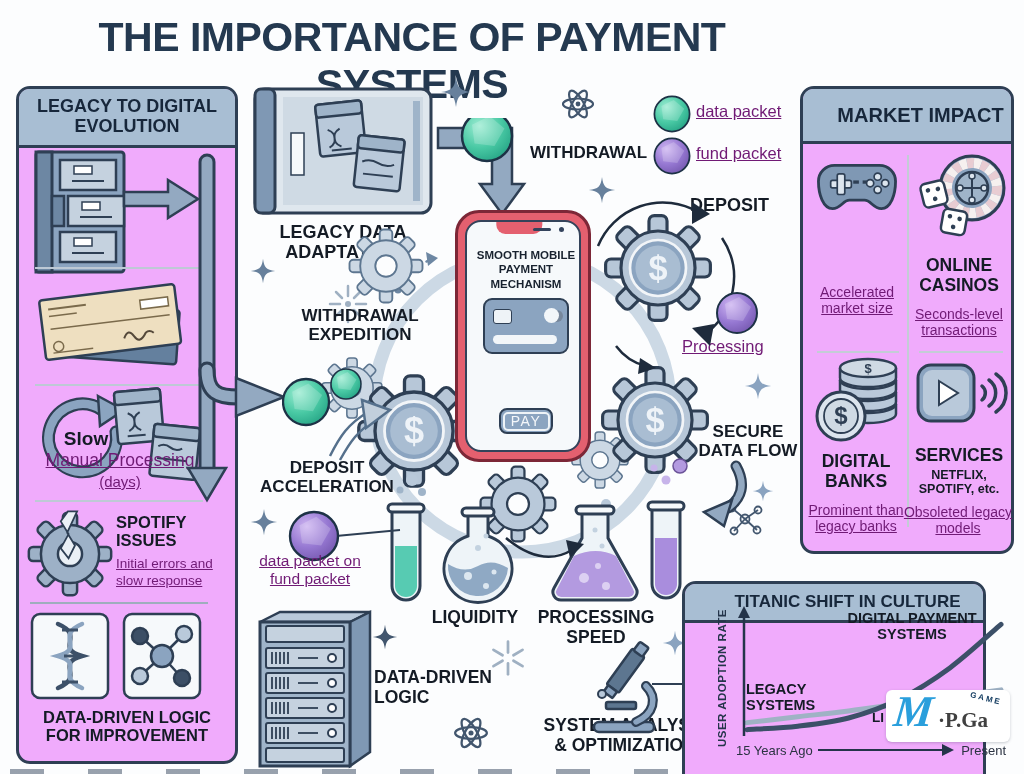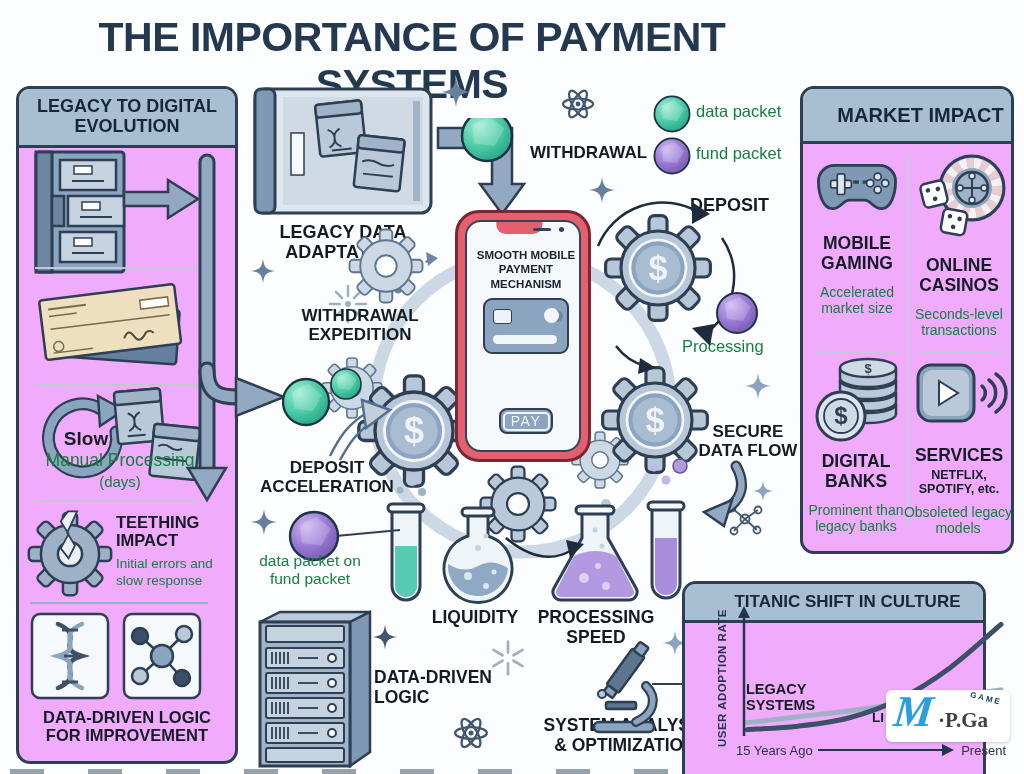--- a/index.html
+++ b/index.html
@@ -4,21 +4,21 @@
 <style>
   html,body{margin:0;padding:0;background:#e8e8e8;}
   #canvas{position:relative;width:1024px;height:774px;background:#fcfdfe;overflow:hidden;
           font-family:"Liberation Sans",sans-serif;color:#1a222e;}
   .abs{position:absolute;}
   .panel{position:absolute;background:#f0abfc;border:3px solid #2e3f54;border-radius:14px;box-sizing:border-box;}
   .panel-header{background:#a8bed3;border-bottom:3px solid #2e3f54;border-radius:10px 10px 0 0;
                 display:flex;align-items:center;justify-content:center;text-align:center;
                 font-weight:bold;color:#17273b;padding-left:27px;}
   .lbl{position:absolute;font-weight:bold;color:#141b25;text-align:center;line-height:1.12;}
-  .lbl-reg{position:absolute;font-weight:normal;color:#15803d;text-align:center;line-height:1.15;}
+  .lbl-reg{position:absolute;font-weight:normal;color:#701a75;text-align:center;line-height:1.15;text-decoration:underline;}
   .divider{position:absolute;height:2px;background:#bdc9d5;}
   #title{position:absolute;left:0;top:14px;width:824px;text-align:center;
          font-size:41px;font-weight:bold;letter-spacing:-0.5px;color:#243950;}
   svg{display:block;}
   svg text{font-family:"Liberation Sans",sans-serif;}
   
   #phone{position:absolute;left:455px;top:210px;width:136px;height:252px;background:#e4606f;
          border:3px solid #7c2737;border-radius:24px;box-sizing:border-box;z-index:6;}
   #phone-screen{position:absolute;left:7px;top:7px;right:7px;bottom:7px;background:#f6f9fb;
                 border:2px solid #33435a;border-radius:16px;overflow:hidden;}
@@ -177,21 +177,21 @@
   <div class="lbl-reg" style="left:28px;top:450px;width:184px;font-size:17.5px;">Manual Processing</div>
 
   <div class="divider" style="left:35px;top:500px;width:168px;"></div>
 
   
   <svg class="abs" style="left:26px;top:510px;" width="88" height="88" viewBox="-62 -62 124 124">
     <use href="#gear8" fill="#9db1c7" stroke="#2e3f54" stroke-width="3.5"></use>
     <circle r="17" fill="#eaf0f6" stroke="#2e3f54" stroke-width="3.5"></circle>
     <polygon points="-3,-60 10,-60 -4,-30 7,-12 -2,6 -13,-8 -2,-28 -13,-46" fill="#eaf0f6" stroke="#2e3f54" stroke-width="2.5"></polygon>
   </svg>
-  <div class="lbl" style="left:116px;top:513px;width:104px;font-size:16.5px;text-align:left;">TEETHING IMPACT</div>
+  <div class="lbl" style="left:116px;top:513px;width:104px;font-size:16.5px;text-align:left;">SPOTIFY ISSUES</div>
   <div class="lbl-reg" style="left:116px;top:556px;width:104px;font-size:13.5px;text-align:left;line-height:1.25;">Initial errors and slow response</div>
 
   <div class="divider" style="left:30px;top:602px;width:178px;background:#9fadbd;"></div>
 
   
   <svg class="abs" style="left:30px;top:612px;" width="80" height="88" viewBox="0 0 80 88">
     <rect x="2" y="2" width="76" height="84" rx="8" fill="#f6f9fb" stroke="#2e3f54" stroke-width="2.5"></rect>
     <path d="M28,12 C56,24 24,36 52,44 C24,52 56,64 28,76" fill="none" stroke="#3c5068" stroke-width="4.5" stroke-linecap="round"></path>
     <path d="M52,12 C24,24 56,36 28,44 C56,52 24,64 52,76" fill="none" stroke="#8ba4c0" stroke-width="4.5" stroke-linecap="round"></path>
     <line x1="32" y1="18" x2="48" y2="18" stroke="#3c5068" stroke-width="3"></line>
@@ -548,21 +548,20 @@
     <path d="M26,8 h48 a17,17 0 0 1 17,17 c0,14 -5,29 -15,29 c-9,0 -11,-9 -18,-9 h-16 c-7,0 -9,9 -18,9 c-10,0 -15,-15 -15,-29 a17,17 0 0 1 17,-17 z" fill="#7f98b4" stroke="#2e3f54" stroke-width="3"></path>
     <rect x="22" y="24" width="22" height="8" rx="2" fill="#dce5ee" stroke="#2e3f54" stroke-width="1.8"></rect>
     <rect x="29" y="17" width="8" height="22" rx="2" fill="#dce5ee" stroke="#2e3f54" stroke-width="1.8"></rect>
     <rect x="46" y="24" width="6" height="3.5" fill="#2e3f54"></rect>
       <rect x="56" y="24" width="6" height="3.5" fill="#2e3f54"></rect>
     <circle cx="72" cy="20" r="3.8" fill="#dce5ee" stroke="#2e3f54" stroke-width="1.8"></circle>
     <circle cx="80" cy="27" r="3.8" fill="#dce5ee" stroke="#2e3f54" stroke-width="1.8"></circle>
     <circle cx="64" cy="27" r="3.8" fill="#dce5ee" stroke="#2e3f54" stroke-width="1.8"></circle>
     <circle cx="72" cy="34" r="3.8" fill="#dce5ee" stroke="#2e3f54" stroke-width="1.8"></circle>
   </svg>
-  <div class="lbl" style="left:804px;top:234px;width:106px;font-size:17.5px;">MOBILE GAMING</div>
   <div class="lbl-reg" style="left:804px;top:284px;width:106px;font-size:14px;">Accelerated market size</div>
 
   
   <svg class="abs" style="left:910px;top:148px;" width="100" height="100" viewBox="0 0 100 100">
     <circle cx="62" cy="40" r="32" fill="#8ba4c0" stroke="#2e3f54" stroke-width="3"></circle>
     <circle cx="62" cy="40" r="25" fill="none" stroke="#e8ccd2" stroke-width="10" stroke-dasharray="7,7"></circle>
     <circle cx="62" cy="40" r="25" fill="none" stroke="#f6f0ef" stroke-width="10" stroke-dasharray="7,7" stroke-dashoffset="7"></circle>
     <circle cx="62" cy="40" r="16" fill="#9fb4c9" stroke="#2e3f54" stroke-width="2.5"></circle>
     <g stroke="#2e3f54" stroke-width="2">
         <line x1="62" y1="28" x2="62" y2="52"></line>
@@ -621,20 +620,21 @@
     <path id="curve-legacy" d="M33,118.64C41.46666666666667,117.665 66.86666666666666,114.74000000000001 83.8,112.79C100.73333333333333,110.84 117.66666666666666,109.085 134.6,106.94C151.53333333333333,104.795 168.46666666666667,102.26 185.4,99.92C202.33333333333334,97.58 219.26666666666665,95.24000000000001 236.2,92.9C253.13333333333333,90.56 278.5333333333333,87.05 287,85.88" fill="none" stroke="#9fb2c4" stroke-width="5" stroke-linecap="round"></path>
     <path id="curve-digital" d="M33,125.66C41.46666666666667,125.075 66.86666666666666,124.10000000000001 83.8,122.15C100.73333333333333,120.2 117.66666666666666,118.44500000000001 134.6,113.96000000000001C151.53333333333333,109.47500000000001 168.46666666666667,103.62500000000001 185.4,95.24000000000001C202.33333333333334,86.855 219.26666666666665,76.13000000000001 236.2,63.650000000000006C253.13333333333333,51.17000000000001 278.5333333333333,27.575000000000014 287,20.360000000000014" fill="none" stroke="#3c5068" stroke-width="5" stroke-linecap="round"></path>
     <line x1="30" y1="10" x2="30" y2="132" stroke="#24344a" stroke-width="2.5"></line>
     <polygon points="30,2 24,14 36,14" fill="#24344a"></polygon>
     <text transform="rotate(-90 12 74)" x="12" y="74" text-anchor="middle" font-size="11.5" font-weight="bold" fill="#24344a" letter-spacing="0.5">USER ADOPTION RATE</text>
     <line x1="104" y1="146" x2="230" y2="146" stroke="#24344a" stroke-width="2"></line>
     <polygon points="240,146 228,140 228,152" fill="#24344a"></polygon>
     <text x="22" y="151" font-size="13" fill="#2b3342">15 Years Ago</text>
     <text x="292" y="151" text-anchor="end" font-size="13" fill="#2b3342">Present</text>
   </svg>
+  <div class="lbl" style="left:844px;top:610px;width:136px;font-size:14.5px;z-index:7;">DIGITAL PAYMENT SYSTEMS</div>
   <div class="lbl" style="left:746px;top:681px;width:130px;font-size:14.5px;text-align:left;z-index:7;">LEGACY SYSTEMS</div>
   <div class="lbl" style="left:872px;top:710px;width:24px;font-size:13.5px;text-align:left;z-index:7;">LI</div>
 
   
   <div id="watermark">
     <span id="wm-m">M</span>
     <span id="wm-pga">·P.Ga</span>
     <span id="wm-game">GAME</span>
   </div>
 

